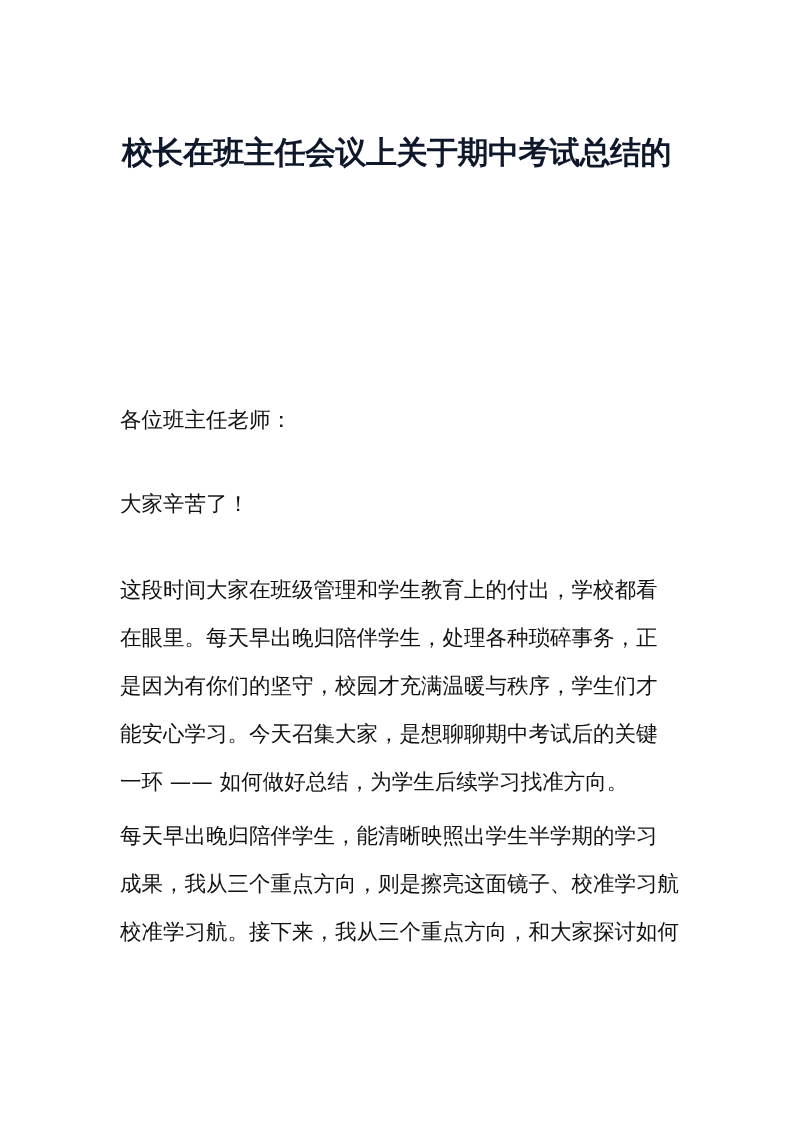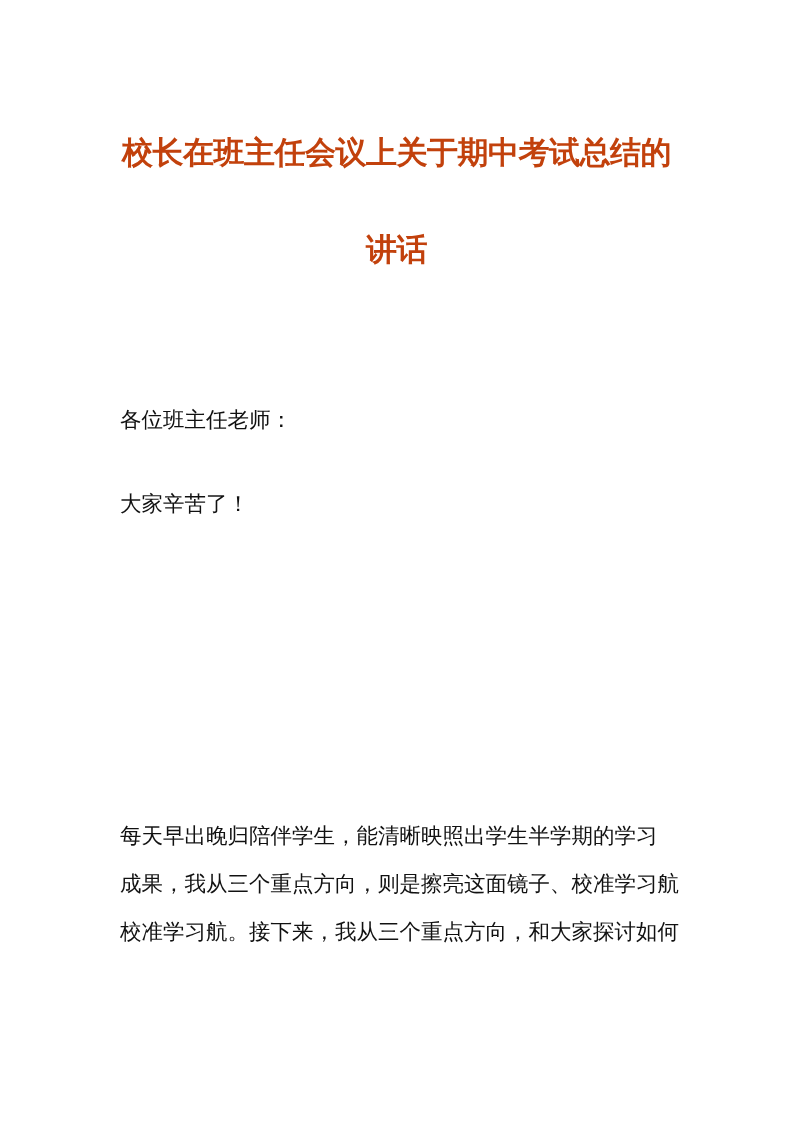--- a/index.html
+++ b/index.html
@@ -23,21 +23,21 @@
     }
     .title-line {
       position: absolute;
       left: 0;
       width: 793px;
       text-align: center;
       font-size: 31px;
       font-weight: bold;
       letter-spacing: -0.5px;
       white-space: nowrap;
-      color: #c2410c;
+      color: #0f172a;
     }
     .title-line.l1 { top: 132px; }
     .title-line.l2 { top: 229px; }
     .block {
       position: absolute;
       left: 120px;
       width: 556px;
       font-size: 21.5px;
       line-height: 36px;
       color: #111111;
@@ -53,30 +53,36 @@
       height: 36px;
       margin-top: 12px;
     }
   </style>
 </head>
 <body>
 
 <div class="page">
 
   <div class="title-line l1">校长在班主任会议上关于期中考试总结的</div>
-  <div class="title-line l2">讲话</div>
 
   <div class="block greeting">
     <span class="line">各位班主任老师：</span>
   </div>
 
   <div class="block thanks">
     <span class="line">大家辛苦了！</span>
   </div>
 
+  <div class="block para1">
+    <span class="line">这段时间大家在班级管理和学生教育上的付出，学校都看</span>
+    <span class="line">在眼里。每天早出晚归陪伴学生，处理各种琐碎事务，正</span>
+    <span class="line">是因为有你们的坚守，校园才充满温暖与秩序，学生们才</span>
+    <span class="line">能安心学习。今天召集大家，是想聊聊期中考试后的关键</span>
+    <span class="line">一环 —— 如何做好总结，为学生后续学习找准方向。</span>
+  </div>
 
   <div class="block para2">
     <span class="line">每天早出晚归陪伴学生，能清晰映照出学生半学期的学习</span>
     <span class="line">成果，我从三个重点方向，则是擦亮这面镜子、校准学习航</span>
     <span class="line">校准学习航。接下来，我从三个重点方向，和大家探讨如何</span>
   </div>
 
 </div>
 
 </body></html>

